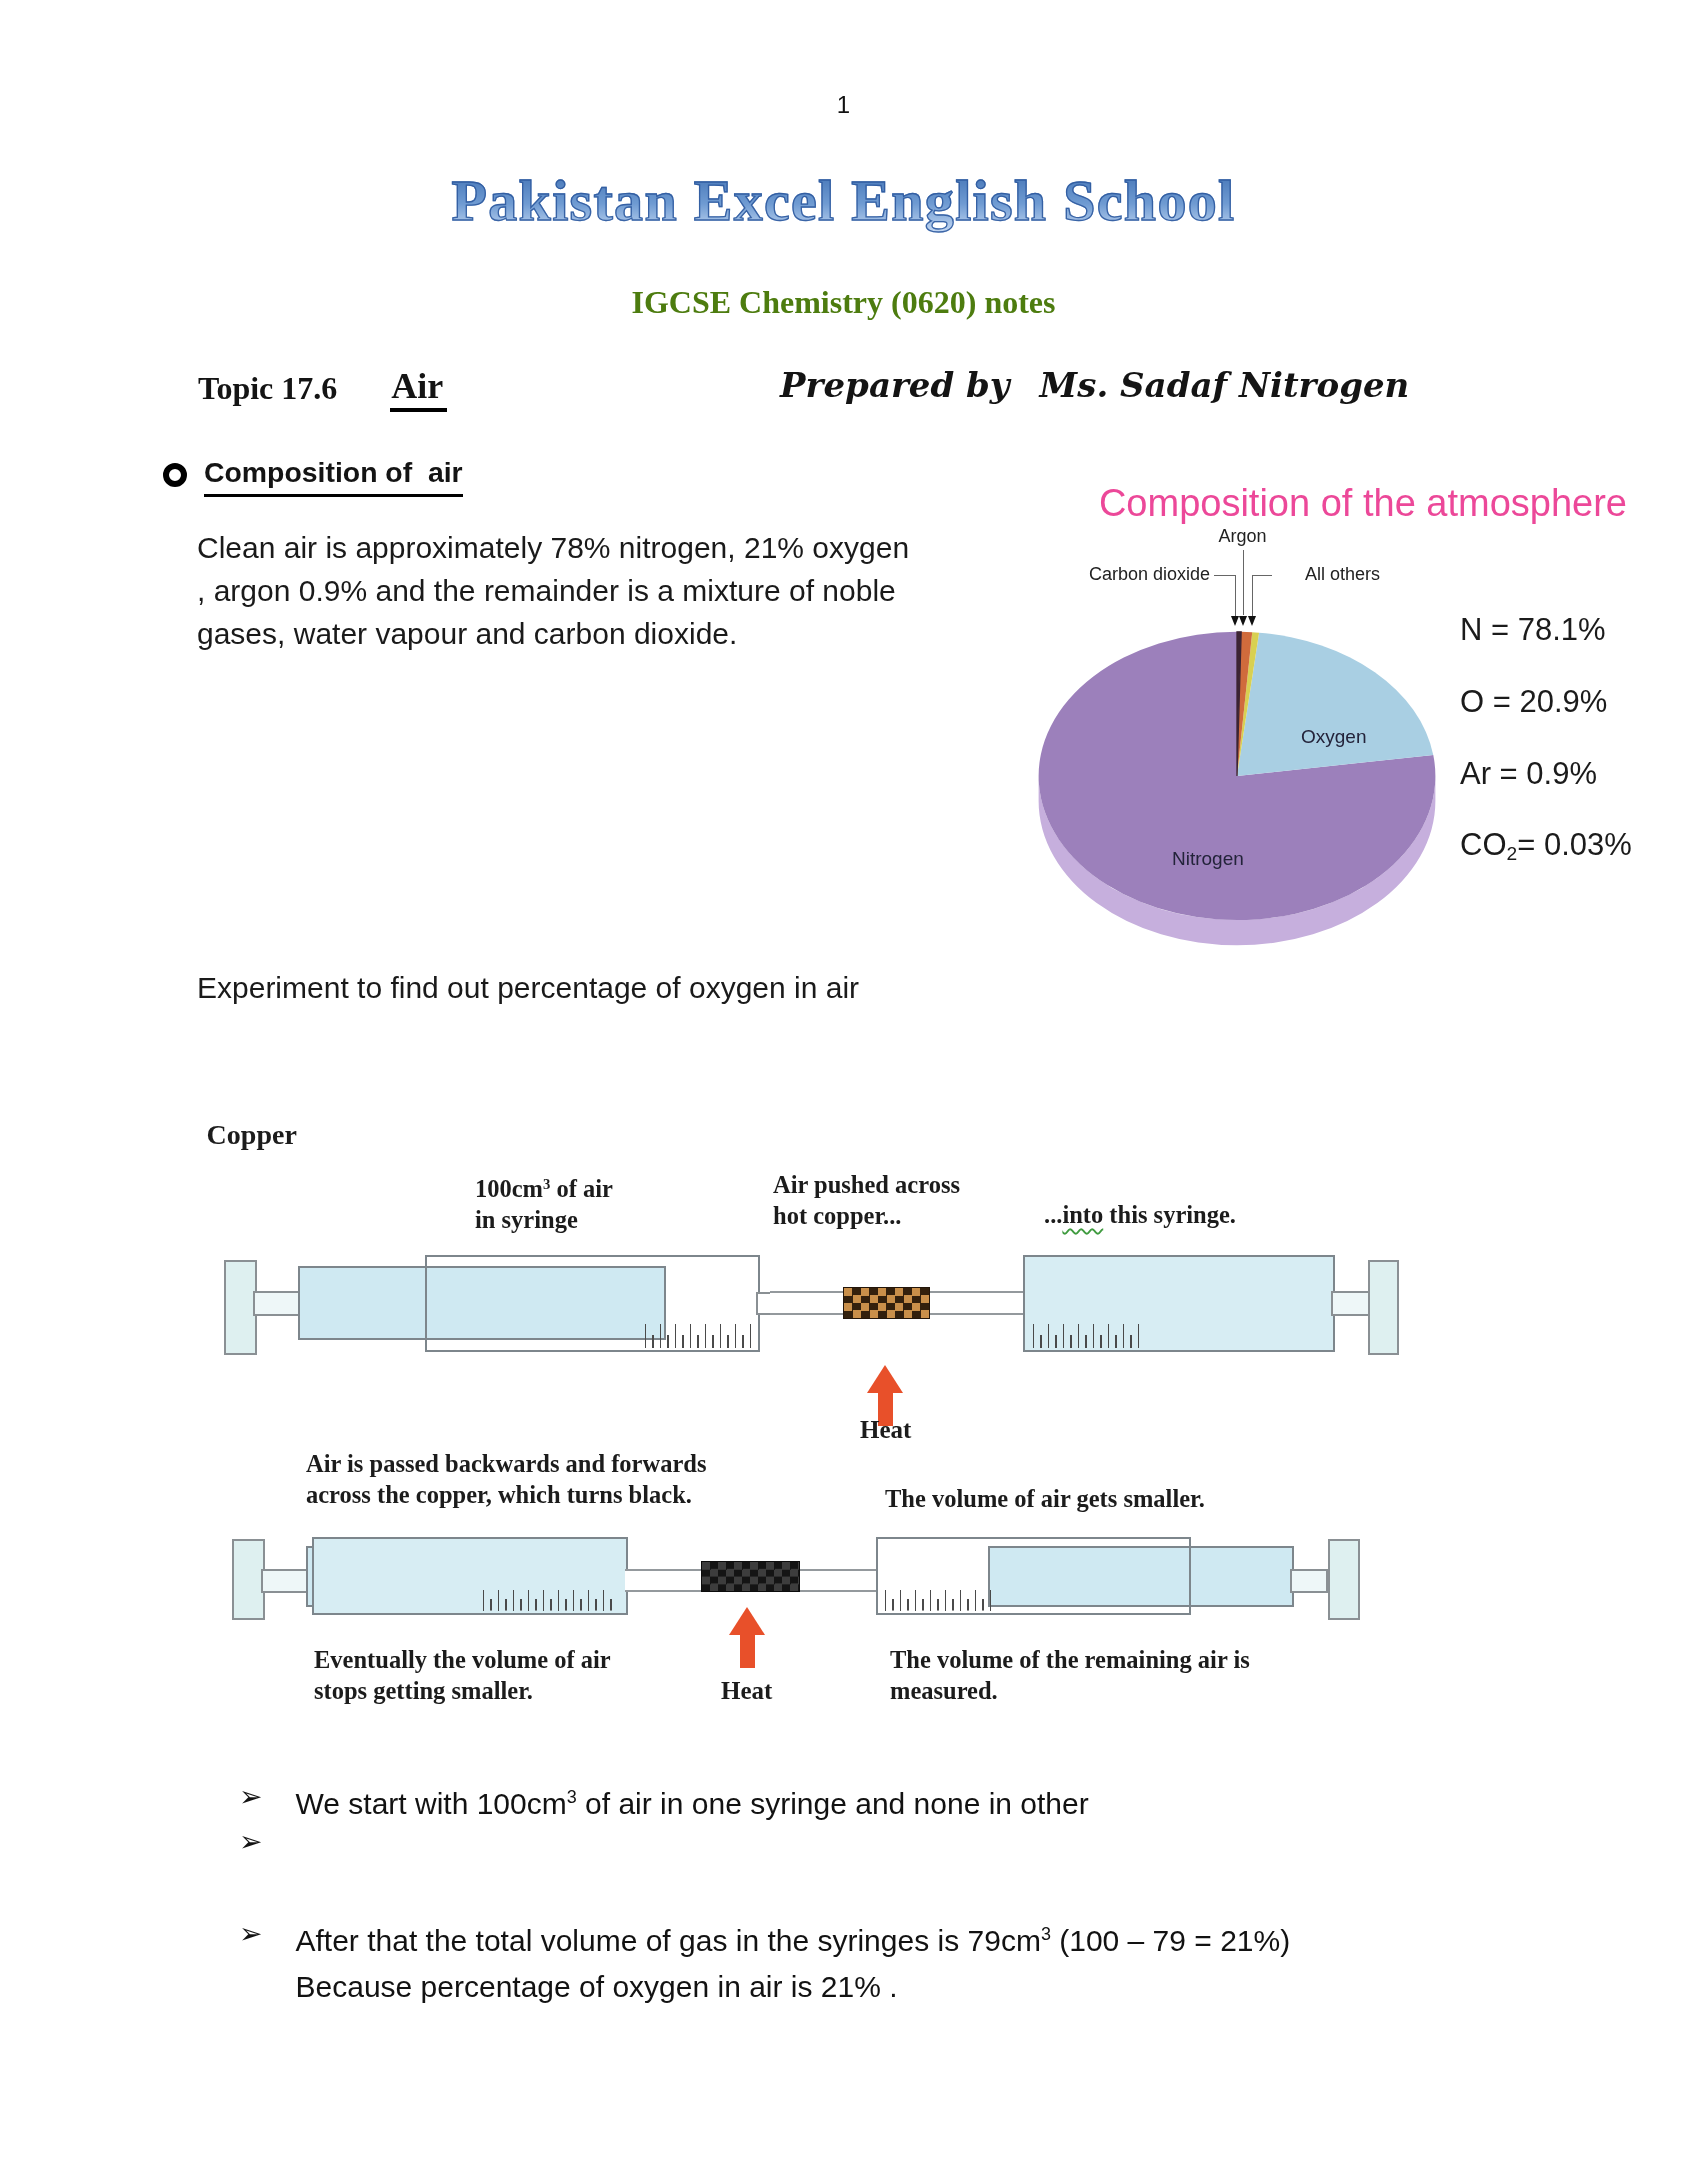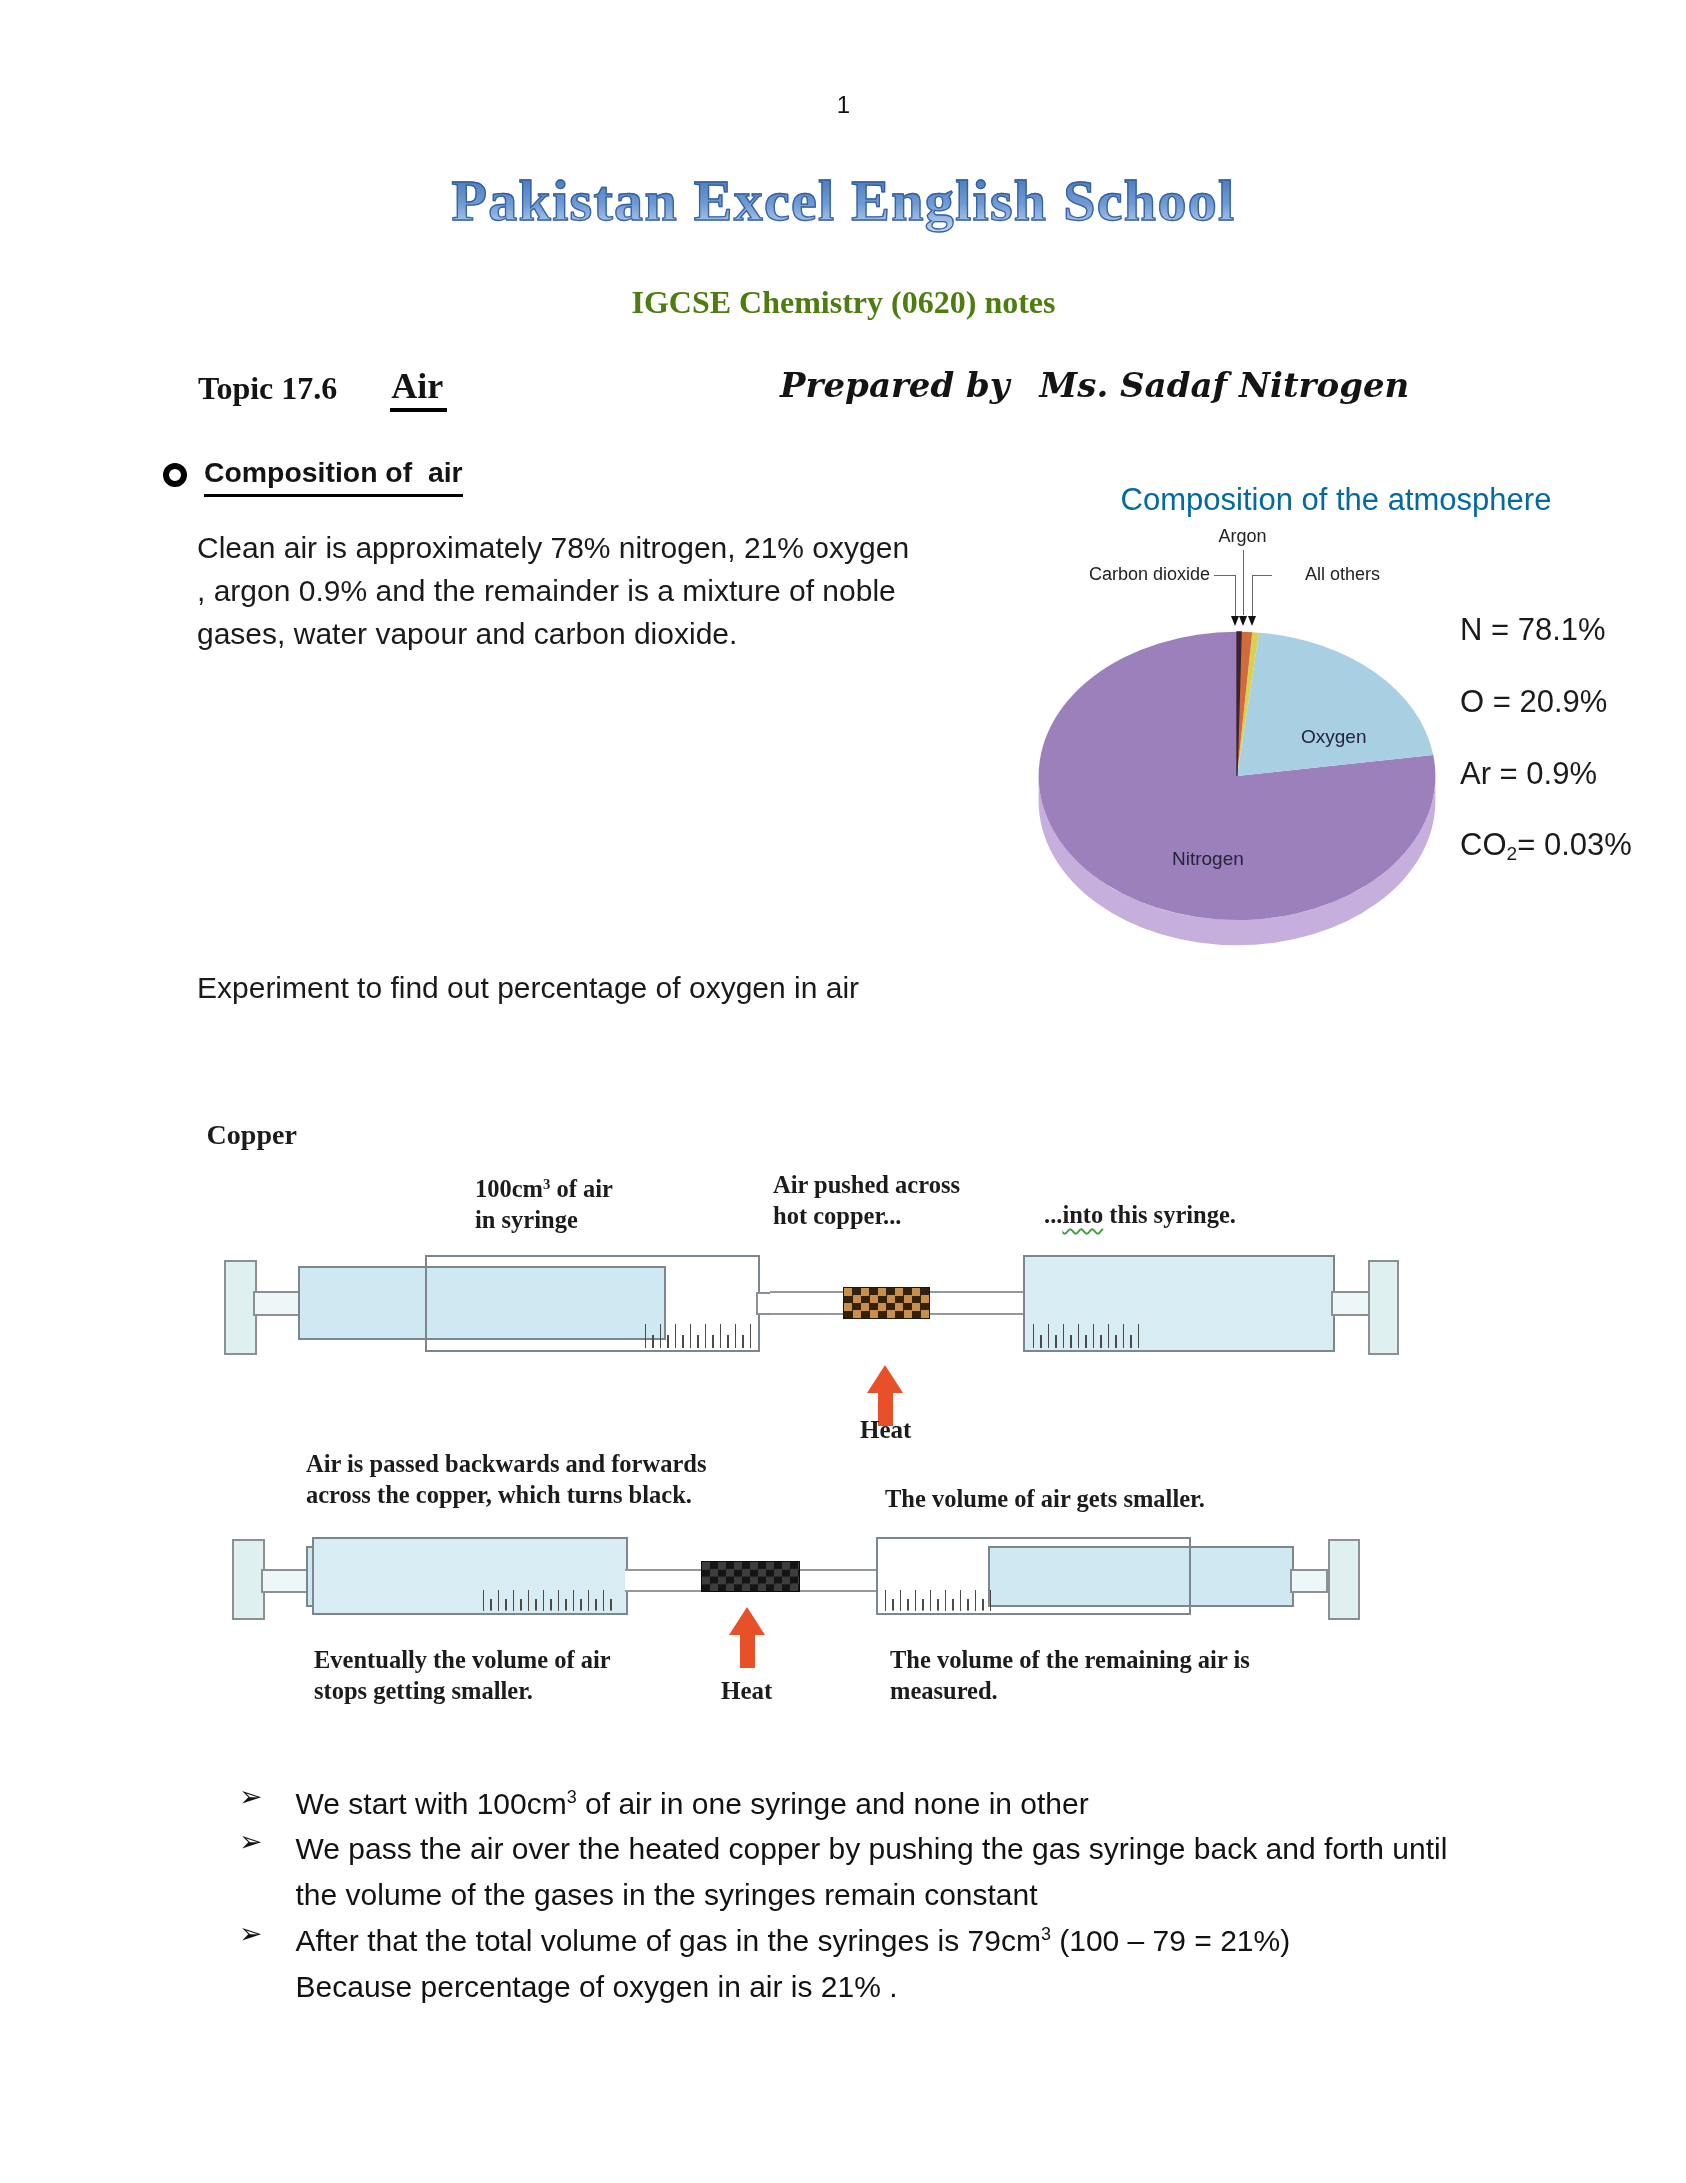--- a/index.html
+++ b/index.html
@@ -25,21 +25,21 @@
   
   .bullet-ring{top:463px;left:163px;width:12px;height:12px;border:6px solid #000;border-radius:50%;}
   .section-heading{top:456px;left:204px;font-size:28.4px;font-weight:bold;white-space:pre;
       border-bottom:3.3px solid #000;padding-bottom:5.3px;}
   .intro-para{top:526px;left:197px;width:840px;font-size:30px;line-height:43px;color:#1a1a1a;}
 
   .experiment-line{top:971px;left:197px;font-size:30px;color:#1a1a1a;}
 
   
   .chart{top:463px;left:1005px;width:655px;height:509px;}
-  .chart-title{top:18.5px;left:40px;width:582px;text-align:center;font-size:31px;color:#0369a1;font-weight:500;}
+  .chart-title{top:18.5px;left:40px;width:582px;text-align:right;font-size:38px;color:#ec4899;font-weight:500;}
   .pc-label{font-size:18px;color:#222;text-align:right;}
   .lbl-argon{top:63px;left:198px;width:79px;text-align:center;}
   .lbl-co2{top:101px;left:79px;width:126px;text-align:right;}
   .lbl-others{top:101px;left:269px;width:106px;}
   .leader{background:#666;}
   .ld-argon-v{top:87px;left:238px;width:1.3px;height:65px;}
   .ld-co2-h{top:112px;left:209px;width:21px;height:1.3px;}
   .ld-co2-v{top:112px;left:230px;width:1.3px;height:41px;}
   .ld-oth-h{top:112px;left:247px;width:20px;height:1.3px;}
   .ld-oth-v{top:112px;left:247px;width:1.3px;height:41px;}
@@ -255,24 +255,20 @@
     <div>stops getting smaller.</div>
   </div>
 </div>
 
 <div class="abs bullet-item b1">
   <span class="b-marker">➢</span>
   <span class="b-text"><span>We start with 100cm</span><sup>3</sup><span> of air in one syringe and none in other</span></span>
 </div>
 <div class="abs bullet-item b2">
   <span class="b-marker">➢</span>
-  <span class="b-text">
-    <span>We pass the air over the heated copper by pushing the gas syringe back and forth until</span><sup></sup><span></span>
-    <br><span>the volume of the gases in the syringes remain constant</span>
-  </span>
 </div>
 <div class="abs bullet-item b3">
   <span class="b-marker">➢</span>
   <span class="b-text">
     <span>After that the total volume of gas in the syringes is 79cm</span><sup>3</sup><span> (100 – 79 = 21%)</span>
     <br><span>Because percentage of oxygen in air is 21% .</span>
   </span>
 </div>
 
 

